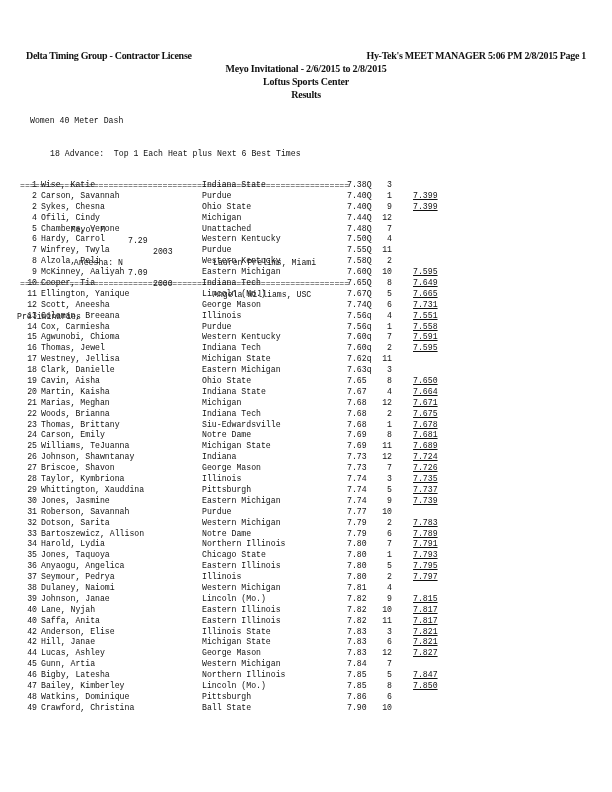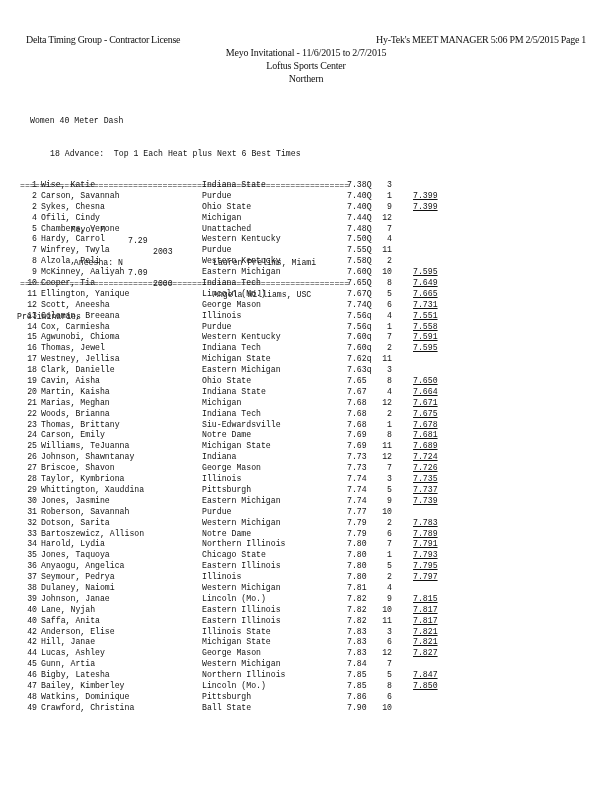--- a/index.html
+++ b/index.html
@@ -1,37 +1,37 @@
 <!DOCTYPE html>
 <html><head>
 <meta charset="utf-8">
 <style>
   html, body { margin:0; padding:0; background:#ffffff; }
   body { width:612px; height:792px; position:relative; overflow:hidden; color:#111; }
-  .serif { font-family: "Liberation Serif", "DejaVu Serif", serif; font-weight:normal; }
+  .serif { font-family: "Liberation Serif", "DejaVu Serif", serif; font-weight:bold;margin-top:16px; }
   .hdr-left { position:absolute; left:26px; top:34px; font-size:10px; letter-spacing:-0.3px; }
   .hdr-right { position:absolute; right:26px; top:34px; font-size:10px; letter-spacing:-0.3px; }
   .center { position:absolute; left:0; width:612px; text-align:center; font-size:10px; letter-spacing:-0.2px; }
   .mono { font-family: "Liberation Mono", "DejaVu Sans Mono", monospace; font-size:8.2px; white-space:pre; position:absolute; left:20px; line-height:10.9px; }
   .row { height:10.9px; position:relative; }
   .c-place { position:absolute; left:0; width:17px; text-align:right; }
   .c-name { position:absolute; left:21px; }
   .c-school { position:absolute; left:182px; }
   .c-time { position:absolute; left:327px; }
   .c-heat { position:absolute; left:360px; width:12px; text-align:right; }
   .c-tie { position:absolute; left:393px;text-decoration:underline; }
 </style>
 </head>
 <body>
 
 <div class="serif hdr-left">Delta Timing Group - Contractor License</div>
-<div class="serif hdr-right">Hy-Tek's MEET MANAGER  5:06 PM  2/5/2015  Page 1</div>
-<div class="serif center" style="top:47px">Meyo Invitational - 11/6/2015 to 2/7/2015</div>
+<div class="serif hdr-right">Hy-Tek's MEET MANAGER  5:06 PM  2/8/2015  Page 1</div>
+<div class="serif center" style="top:47px">Meyo Invitational - 2/6/2015 to 2/8/2015</div>
 <div class="serif center" style="top:60px">Loftus Sports Center</div>
-<div class="serif center" style="top:73px">Northern</div>
+<div class="serif center" style="top:73px">Results</div>
 
 <div class="mono" style="top:94px">
   <div class="row"><span style="position:absolute;left:10px">Women 40 Meter Dash</span></div>
   <div class="row"><span style="position:absolute;left:30px">18 Advance:  Top 1 Each Heat plus Next 6 Best Times</span></div>
   <div class="row" style="overflow:hidden;width:372px"><span>===================================================================</span></div>
   <div class="row">
     <span style="position:absolute;left:33px;width:70px;text-align:center">Meyo: M</span>
     <span style="position:absolute;left:108px">7.29</span>
     <span style="position:absolute;left:133px">2003</span>
     <span style="position:absolute;left:193px">Lauren Prelims, Miami</span>

